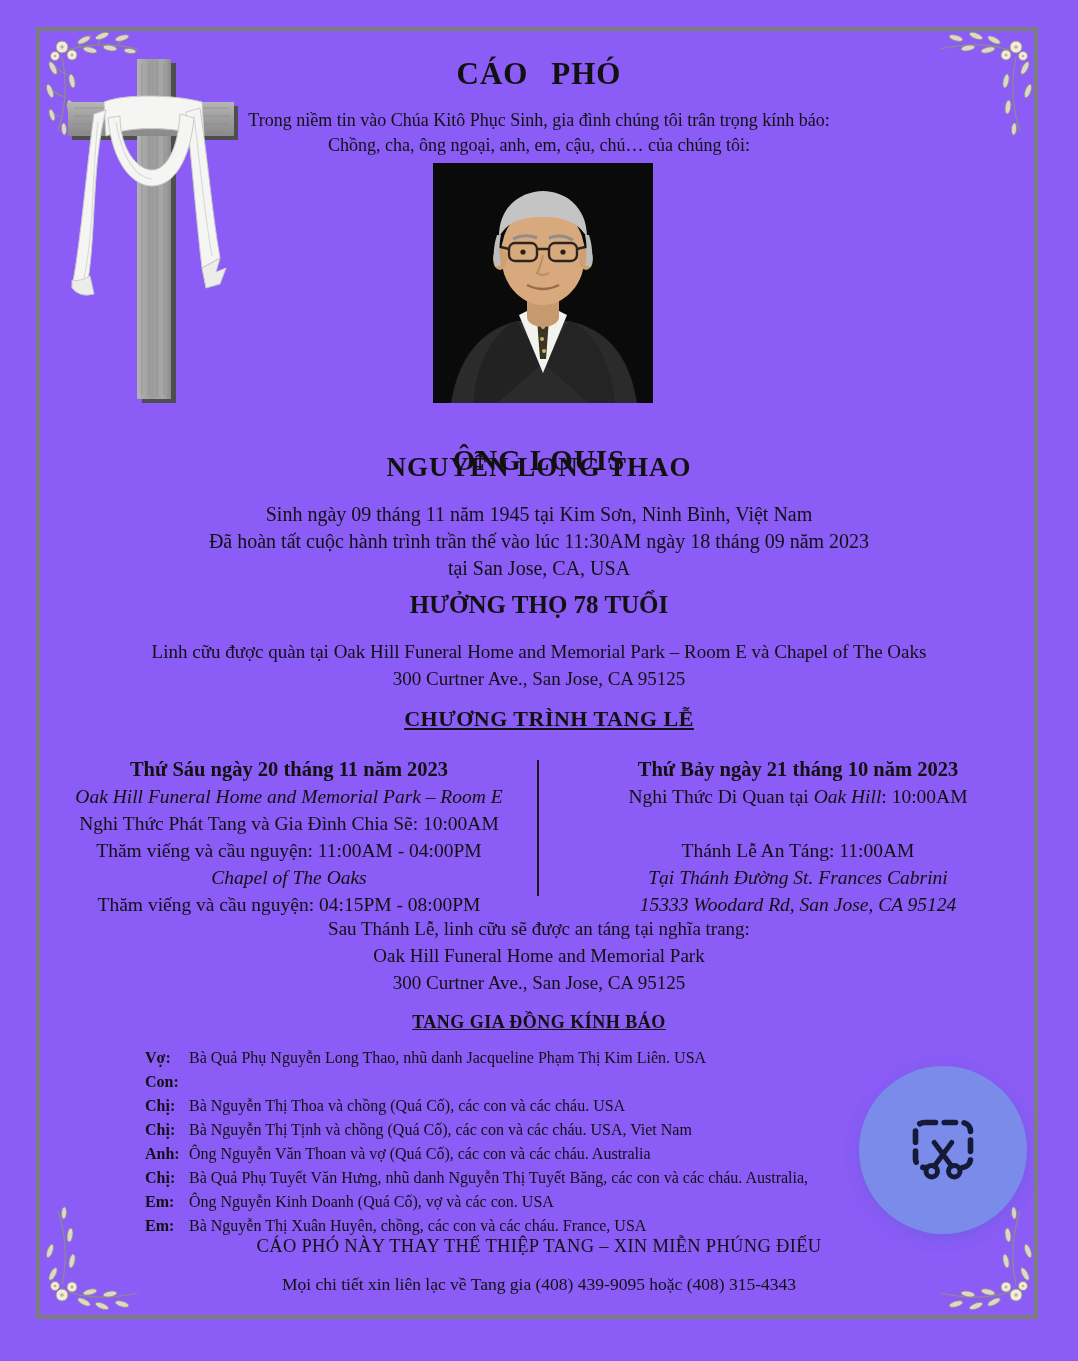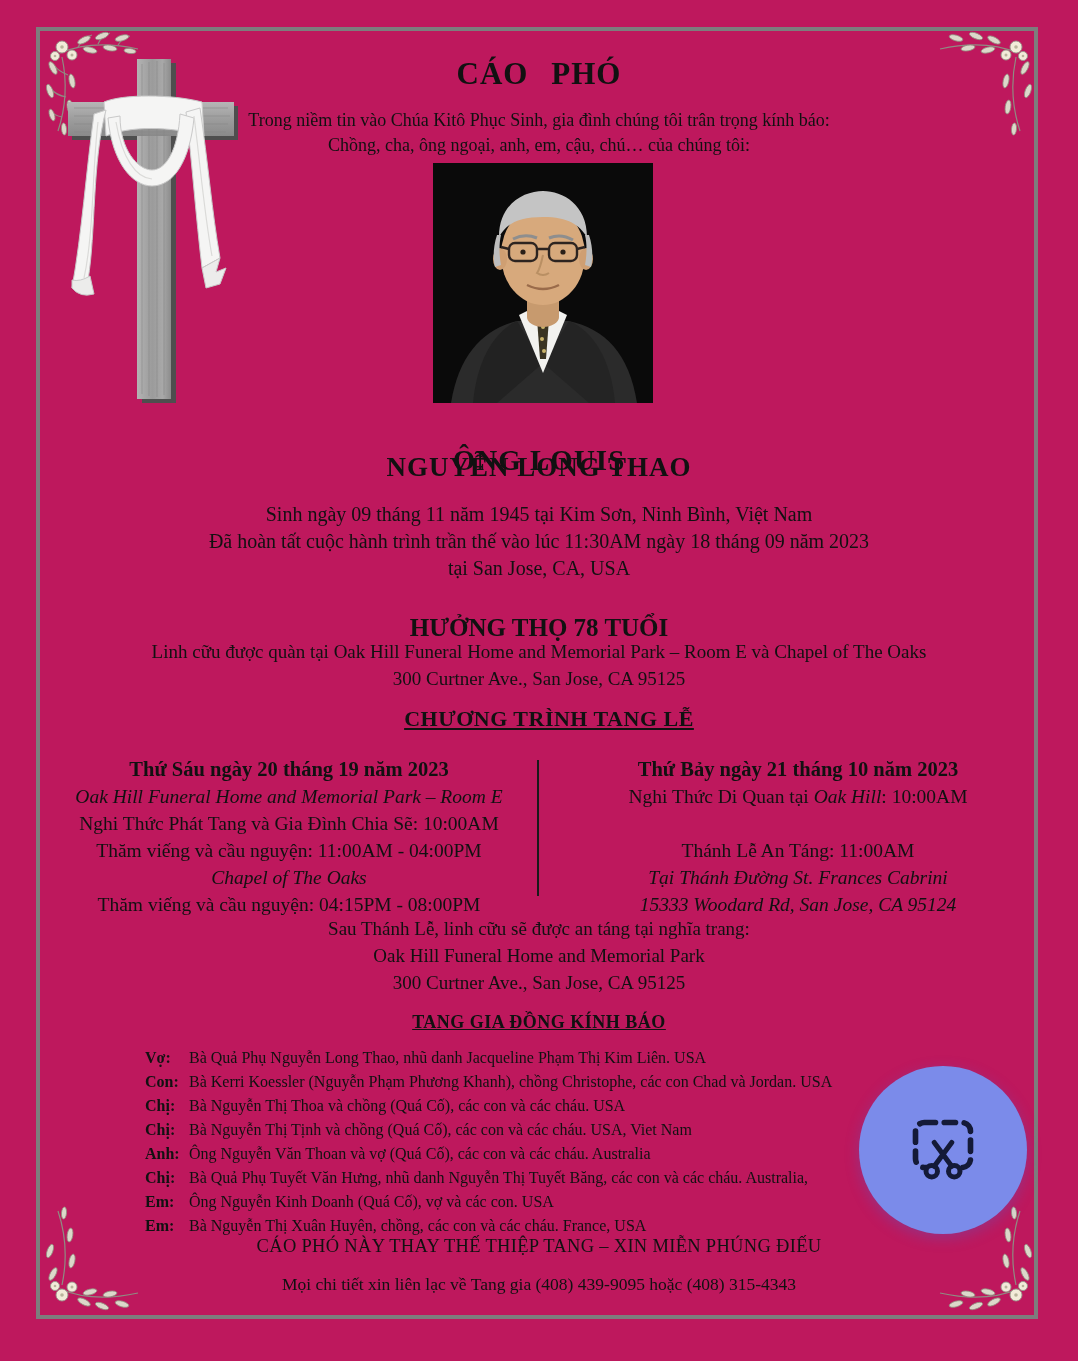--- a/index.html
+++ b/index.html
@@ -1,20 +1,20 @@
 <!DOCTYPE html>
 <html><head>
 <meta charset="utf-8">
 <style>
   * { margin:0; padding:0; box-sizing:border-box; }
   html,body { background:#fafaf8; }
   body { font-family:"Liberation Serif","DejaVu Serif",serif; color:#111; }
   .page {
     position:relative; width:1078px; height:1361px; margin:0 auto;
-    background:#be185d; overflow:hidden;
+    background:#8b5cf6; overflow:hidden;
   }
   .frame {
     position:absolute; left:36px; top:27px; width:1002px; height:1292px;
     border:4px solid #7d7d7d; pointer-events:none;
   }
   .abs { position:absolute; }
   .centered { left:0; width:1078px; text-align:center; }
 
   .title { top:56px; font-size:31px; font-weight:bold; word-spacing:14px; letter-spacing:1px; }
   .intro1 { top:110px; font-size:18px; }
@@ -22,21 +22,21 @@
 
   .cross-wrap { left:52px; top:52px; width:195px; height:362px; }
   .photo-wrap { left:433px; top:163px; width:220px; height:240px; background:#000; }
 
   .name1 { top:420px; font-size:29px; font-weight:bold; letter-spacing:1px;margin-top:24px; }
   .name2 { top:452px; font-size:27px; font-weight:bold; letter-spacing:1px; }
 
   .birth  { top:503px; font-size:20px; }
   .death  { top:530px; font-size:20px; }
   .dplace { top:557px; font-size:20px; }
-  .age    { top:591px; font-size:25px; font-weight:bold;margin-top:23px; }
+  .age    { top:591px; font-size:25px; font-weight:bold; }
 
   .repose1 { top:641px; font-size:19px; }
   .repose2 { top:668px; font-size:19px; }
 
   .program-heading { top:706px; font-size:22px; font-weight:bold; text-decoration:underline; letter-spacing:0.5px;padding-left:20px; }
 
   .col { position:absolute; top:756px; text-align:center; font-size:19.5px; line-height:27px; }
   .col-left  { left:58px;  width:462px; }
   .col-right { left:572px; width:452px; }
   .col .date { font-size:20.5px; font-weight:bold; }
@@ -289,21 +289,21 @@
   <div class="abs centered death">Đã hoàn tất cuộc hành trình trần thế vào lúc 11:30AM ngày 18 tháng 09 năm 2023</div>
   <div class="abs centered dplace">tại San Jose, CA, USA</div>
   <div class="abs centered age">HƯỞNG THỌ 78 TUỔI</div>
 
   <div class="abs centered repose1">Linh cữu được quàn tại Oak Hill Funeral Home and Memorial Park – Room E và Chapel of The Oaks</div>
   <div class="abs centered repose2">300 Curtner Ave., San Jose, CA 95125</div>
 
   <div class="abs centered program-heading">CHƯƠNG TRÌNH TANG LỄ</div>
 
   <div class="col col-left">
-    <div class="date">Thứ Sáu ngày 20 tháng 19 năm 2023</div>
+    <div class="date">Thứ Sáu ngày 20 tháng 11 năm 2023</div>
     <div class="italic">Oak Hill Funeral Home and Memorial Park – Room E</div>
     <div>Nghi Thức Phát Tang và Gia Đình Chia Sẽ: 10:00AM</div>
     <div>Thăm viếng và cầu nguyện: 11:00AM - 04:00PM</div>
     <div class="italic">Chapel of The Oaks</div>
     <div>Thăm viếng và cầu nguyện: 04:15PM - 08:00PM</div>
   </div>
   <div class="abs divider"></div>
   <div class="col col-right">
     <div class="date">Thứ Bảy ngày 21 tháng 10 năm 2023</div>
     <div><span>Nghi Thức Di Quan tại </span><span class="italic">Oak Hill</span><span>: 10:00AM</span></div>
@@ -320,21 +320,20 @@
   </div>
 
   <div class="abs centered family-heading">TANG GIA ĐỒNG KÍNH BÁO</div>
   <div class="abs family-list">
     <div class="family-row">
         <span class="lbl">Vợ:</span>
         <span class="txt">Bà Quả Phụ Nguyễn Long Thao, nhũ danh Jacqueline Phạm Thị Kim Liên. USA</span>
       </div>
     <div class="family-row">
         <span class="lbl">Con:</span>
-        <span class="txt">Bà Kerri Koessler (Nguyễn Phạm Phương Khanh), chồng Christophe, các con Chad và Jordan. USA</span>
       </div>
     <div class="family-row">
         <span class="lbl">Chị:</span>
         <span class="txt">Bà Nguyễn Thị Thoa và chồng (Quá Cố), các con và các cháu. USA</span>
       </div>
     <div class="family-row">
         <span class="lbl">Chị:</span>
         <span class="txt">Bà Nguyễn Thị Tịnh và chồng (Quá Cố), các con và các cháu. USA, Viet Nam</span>
       </div>
     <div class="family-row">

